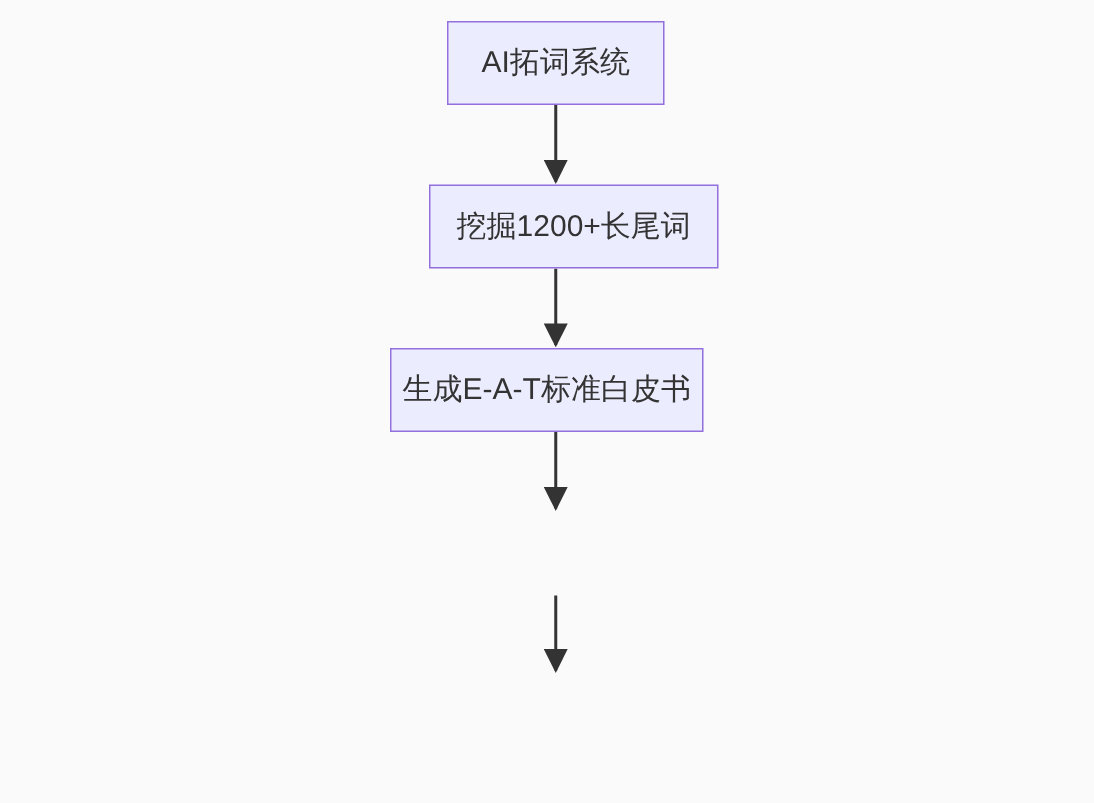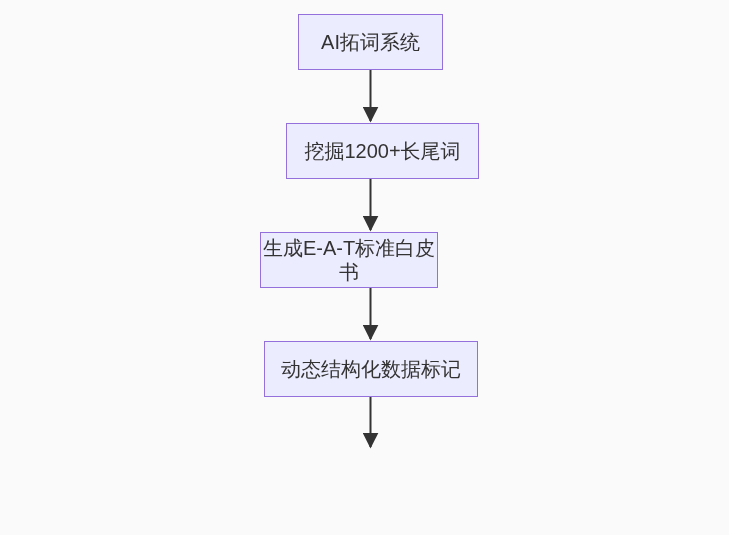--- a/index.html
+++ b/index.html
@@ -39,21 +39,21 @@
     display:flex;
     align-items:center;
     justify-content:center;
     font-size:20px;
     color:var(--text-color);
     text-align:center;
     line-height:1.2;
   }
   .n0{left:298px;top:14px;width:145px;height:56px;}
   .n1{left:274px;top:123px;width:193px;height:56px;margin-left:12px;}
-  .n2{left:260px;top:232px;width:178px;height:56px;text-align:center;}
+  .n2{left:260px;top:232px;width:209px;height:56px;text-align:center;}
   .n3{left:264px;top:341px;width:214px;height:56px;}
   .n4{left:253px;top:449px;width:235px;height:57px;}
 </style>
 </head>
 <body>
 
 <div class="canvas">
 
   <svg class="edges" viewBox="0 0 729 535" xmlns="http://www.w3.org/2000/svg">
     <defs>
@@ -72,18 +72,15 @@
   </div>
 
   <div class="node n1">
     <span>挖掘1200+长尾词</span>
   </div>
 
   <div class="node n2">
     <span>生成E-A-T标准白皮书</span>
   </div>
 
-  <div class="node n3">
-    <span>动态结构化数据标记</span>
-  </div>
 
 
 </div>
 
 </body></html>

